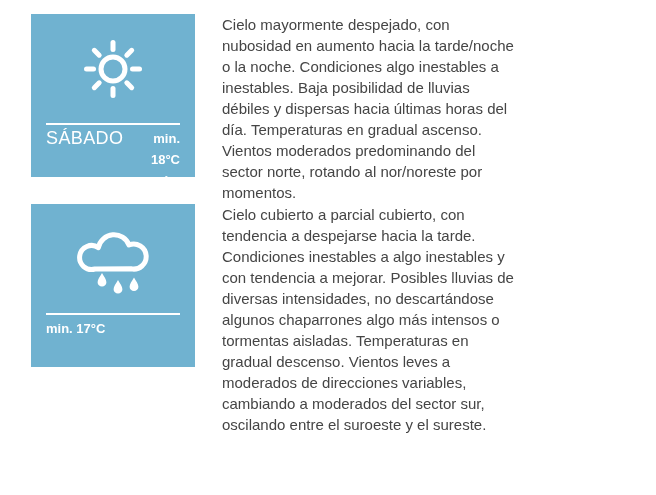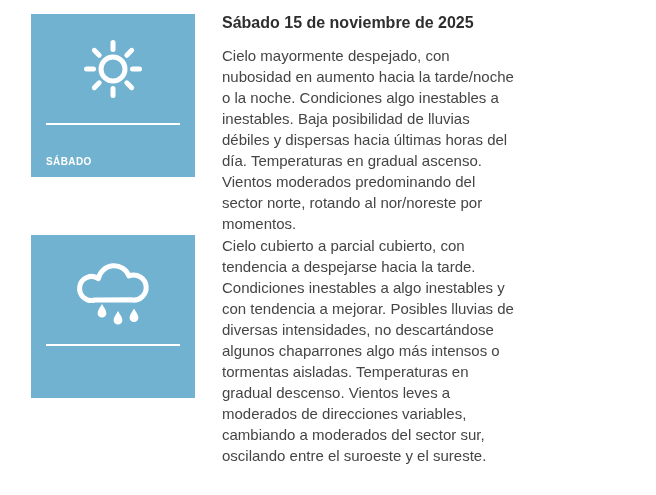--- a/index.html
+++ b/index.html
@@ -13,21 +13,21 @@
 
   
   .card{
     width:164px;height:163px;box-sizing:border-box;flex:0 0 auto;
     background:var(--card-bg,#70B2D0);color:var(--card-text,#ffffff);
     display:flex;flex-direction:column;padding:0 15px 7px 15px;
   }
   .icon-area{flex:1;display:flex;align-items:center;justify-content:center;}
   .separator{height:1.5px;background:var(--card-text,#ffffff);margin-bottom:3.5px;flex:0 0 auto;}
   .card-footer{display:flex;justify-content:space-between;align-items:flex-start;height:42px;}
-  .day-label{font-size:10px;font-weight:bold;line-height:21px;letter-spacing:.4px;margin-top:23px;}
+  .day-label{font-size:18px;font-weight:normal;line-height:21px;letter-spacing:.4px;}
   .temps{text-align:right;font-size:13px;font-weight:bold;line-height:21px;}
 
   
   .day-text{width:320px;}
   .day-text h3{
     margin:0 0 13px 0;font-size:16px;line-height:18px;font-weight:bold;
     color:var(--heading-text,#2E2E2E);
   }
   .day-text p{
     margin:0;font-size:15px;line-height:21px;color:var(--body-text,#454545);
@@ -51,24 +51,27 @@
           <line x1="49.5" y1="30" x2="56.5" y2="30"></line>
           <line x1="16.2" y1="16.2" x2="11.3" y2="11.3"></line>
           <line x1="43.8" y1="43.8" x2="48.7" y2="48.7"></line>
           <line x1="43.8" y1="16.2" x2="48.7" y2="11.3"></line>
           <line x1="16.2" y1="43.8" x2="11.3" y2="48.7"></line>
         </svg>
       </div>
       <div class="separator"></div>
       <div class="card-footer">
         <span class="day-label">SÁBADO</span>
+        <div class="temps">
+          <div>min. 18°C</div>
+          <div>máx. 35°C</div>
+        </div>
       </div>
     </div>
     <div class="day-text">
-      <h3>Sábado 15 de noviembre de 2025</h3>
       <p>Cielo mayormente despejado, con
 nubosidad en aumento hacia la tarde/noche
 o la noche. Condiciones algo inestables a
 inestables. Baja posibilidad de lluvias
 débiles y dispersas hacia últimas horas del
 día. Temperaturas en gradual ascenso.
 Vientos moderados predominando del
 sector norte, rotando al nor/noreste por
 momentos.</p>
     </div>
@@ -80,20 +83,21 @@
         <svg width="80" height="72" viewBox="0 0 80 72">
           <path d="M22 46 A12 12 0 1 1 25.4 24.6 A16 16 0 0 1 56 22 A12.5 12.5 0 1 1 58 45.8 Z" fill="none" stroke="#ffffff" stroke-width="5" stroke-linejoin="round"></path>
           <path transform="translate(29,57)" d="M0 -7 C2.2 -3 4.4 -0.6 4.4 2.2 A4.4 4.4 0 1 1 -4.4 2.2 C-4.4 -0.6 -2.2 -3 0 -7 Z" fill="#ffffff"></path>
           <path transform="translate(45,64)" d="M0 -7 C2.2 -3 4.4 -0.6 4.4 2.2 A4.4 4.4 0 1 1 -4.4 2.2 C-4.4 -0.6 -2.2 -3 0 -7 Z" fill="#ffffff"></path>
           <path transform="translate(61,61.5)" d="M0 -7 C2.2 -3 4.4 -0.6 4.4 2.2 A4.4 4.4 0 1 1 -4.4 2.2 C-4.4 -0.6 -2.2 -3 0 -7 Z" fill="#ffffff"></path>
         </svg>
       </div>
       <div class="separator"></div>
       <div class="card-footer">
         <div class="temps">
+          <div>min. 17°C</div>
         </div>
       </div>
     </div>
     <div class="day-text">
       <p>Cielo cubierto a parcial cubierto, con
 tendencia a despejarse hacia la tarde.
 Condiciones inestables a algo inestables y
 con tendencia a mejorar. Posibles lluvias de
 diversas intensidades, no descartándose
 algunos chaparrones algo más intensos o

